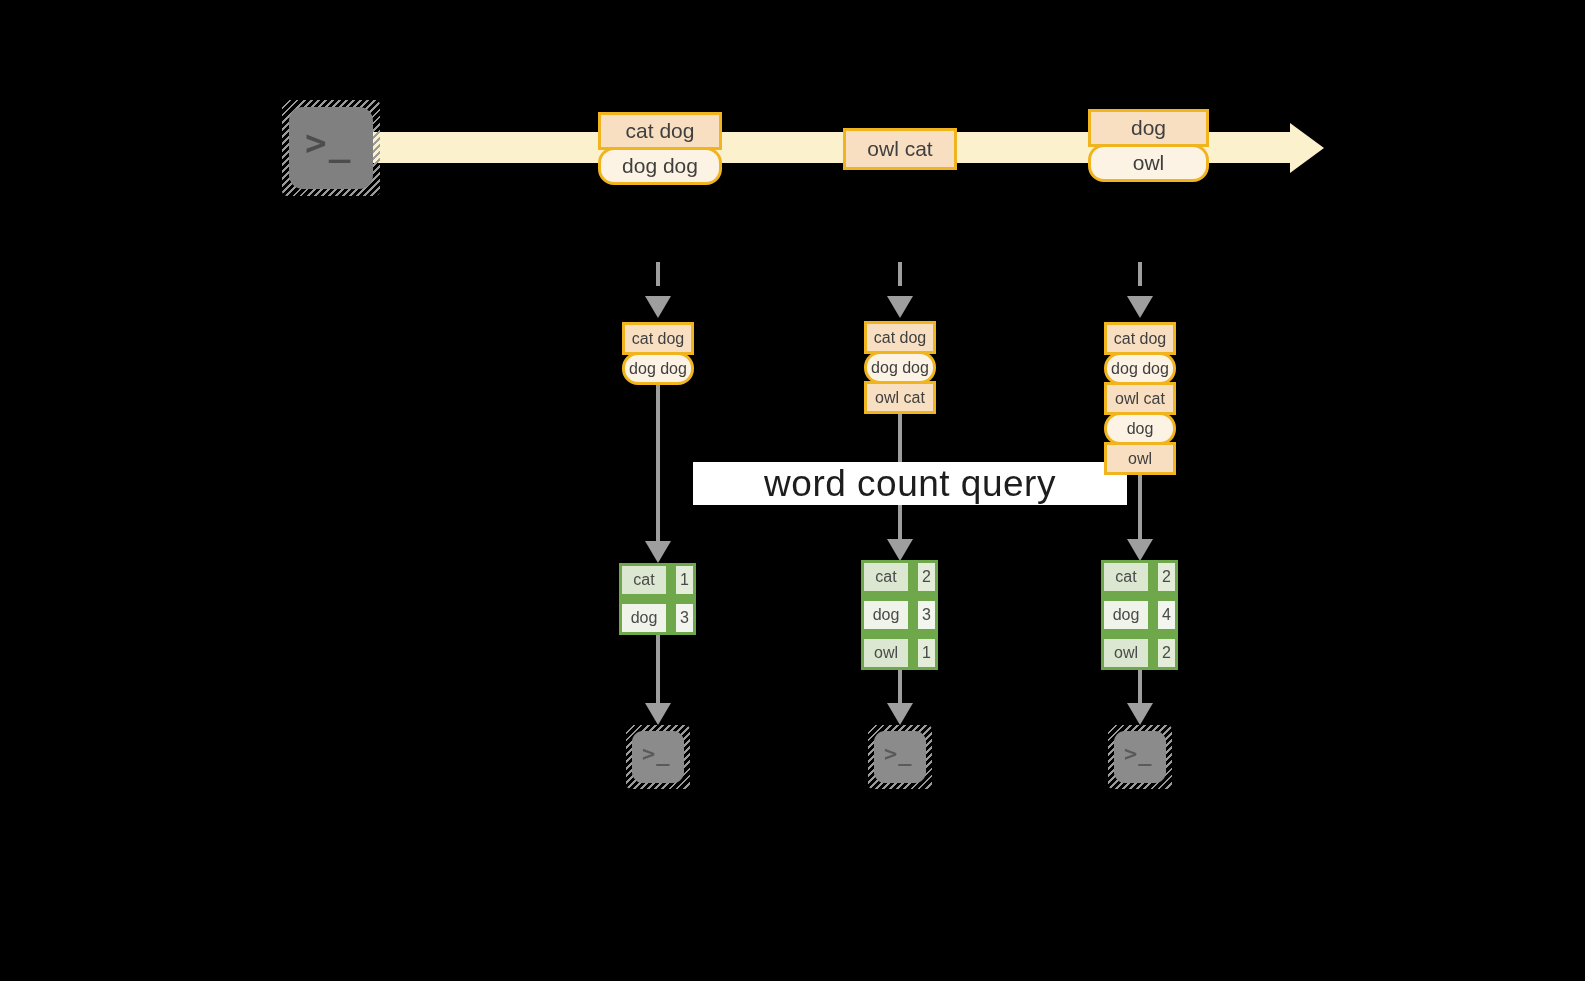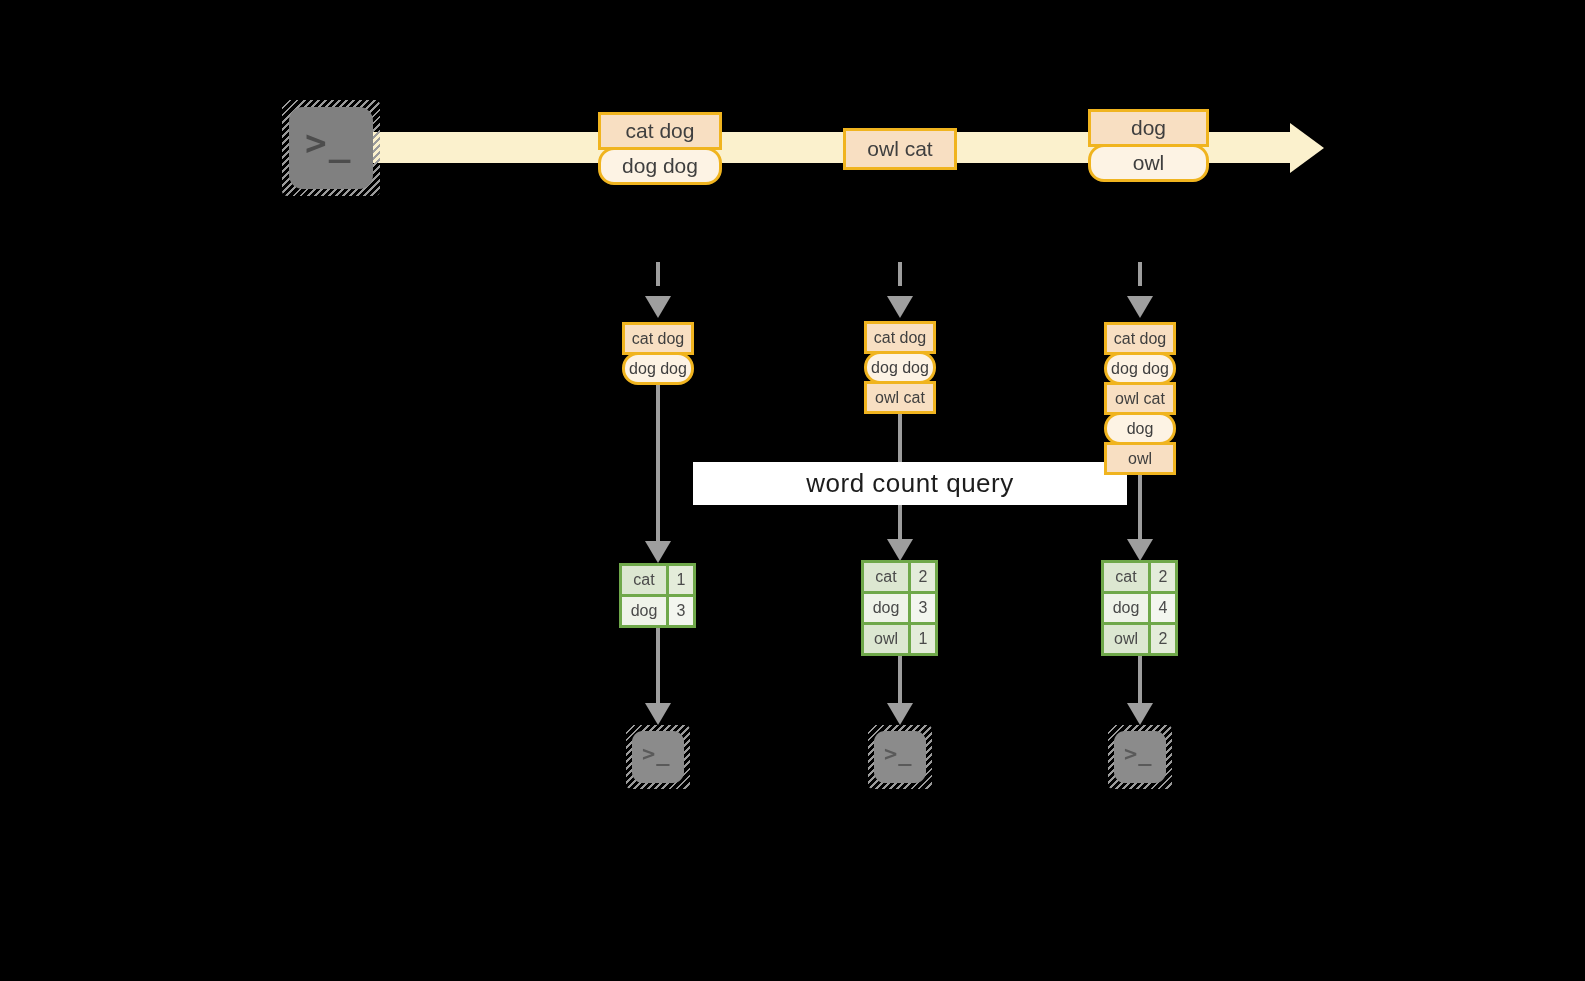--- a/index.html
+++ b/index.html
@@ -20,30 +20,30 @@
   .srow{height:33px;font-size:16px;}
   .peach{background:var(--peach-fill,#F8DFC2);}
   .cream{background:var(--cream-fill,#FDF3E4);border-radius:16px;}
 
   
   .gline{width:4px;background:var(--arrow-gray,#9E9E9E);z-index:2;}
   .ghead{width:0;height:0;border-left:13px solid transparent;border-right:13px solid transparent;
          border-top:22px solid var(--arrow-gray,#9E9E9E);z-index:2;}
 
   
-  .gtable{display:grid;grid-template-columns:44px 1fr;gap:3px;width:77px;box-sizing:border-box;
+  .gtable{display:grid;grid-template-columns:44px 1fr;gap:10px;width:77px;box-sizing:border-box;
           background:var(--green-border,#6FA84A);border:3px solid var(--green-border,#6FA84A);z-index:4;}
   .gcell{height:28px;display:flex;align-items:center;justify-content:center;
          font-size:16px;color:#4A4A4A;}
   .gdl{background:var(--cell-green-dark,#DCE7D1);}   .gdv{background:var(--cell-green-dark-val,#E4ECDA);}
   .gll{background:var(--cell-green-light,#EFF3E9);}  .glv{background:var(--cell-green-light-val,#F3F6EF);}
 
   
   .qlabel{background:var(--label-bg,#FFF);color:#1D1D1D;display:flex;align-items:center;justify-content:center;
-          font-size:26px;font-weight:300;letter-spacing:.5px;z-index:3;}
+          font-size:37px;font-weight:300;letter-spacing:.5px;z-index:3;}
 
   
   .term{background:repeating-linear-gradient(135deg,#9B9B9B 0px,#9B9B9B 2px,transparent 2px,transparent 5px);
         border-radius:5px;z-index:4;}
   .term-inner{position:absolute;inset:7px;background:var(--terminal-gray,#808080);border-radius:14px;}
   .term-sm .term-inner{inset:6px;border-radius:11px;background:#8B8B8B;}
   .term-glyph{position:absolute;font-family:"DejaVu Sans Mono","Liberation Mono",monospace;font-weight:700;
               color:#4D4D4D;line-height:1;}
   .term-lg .term-glyph{left:16px;top:18px;font-size:36px;letter-spacing:2px;}
   .term-sm .term-glyph{left:10px;top:12px;font-size:22px;color:#5A5A5A;letter-spacing:1px;}

